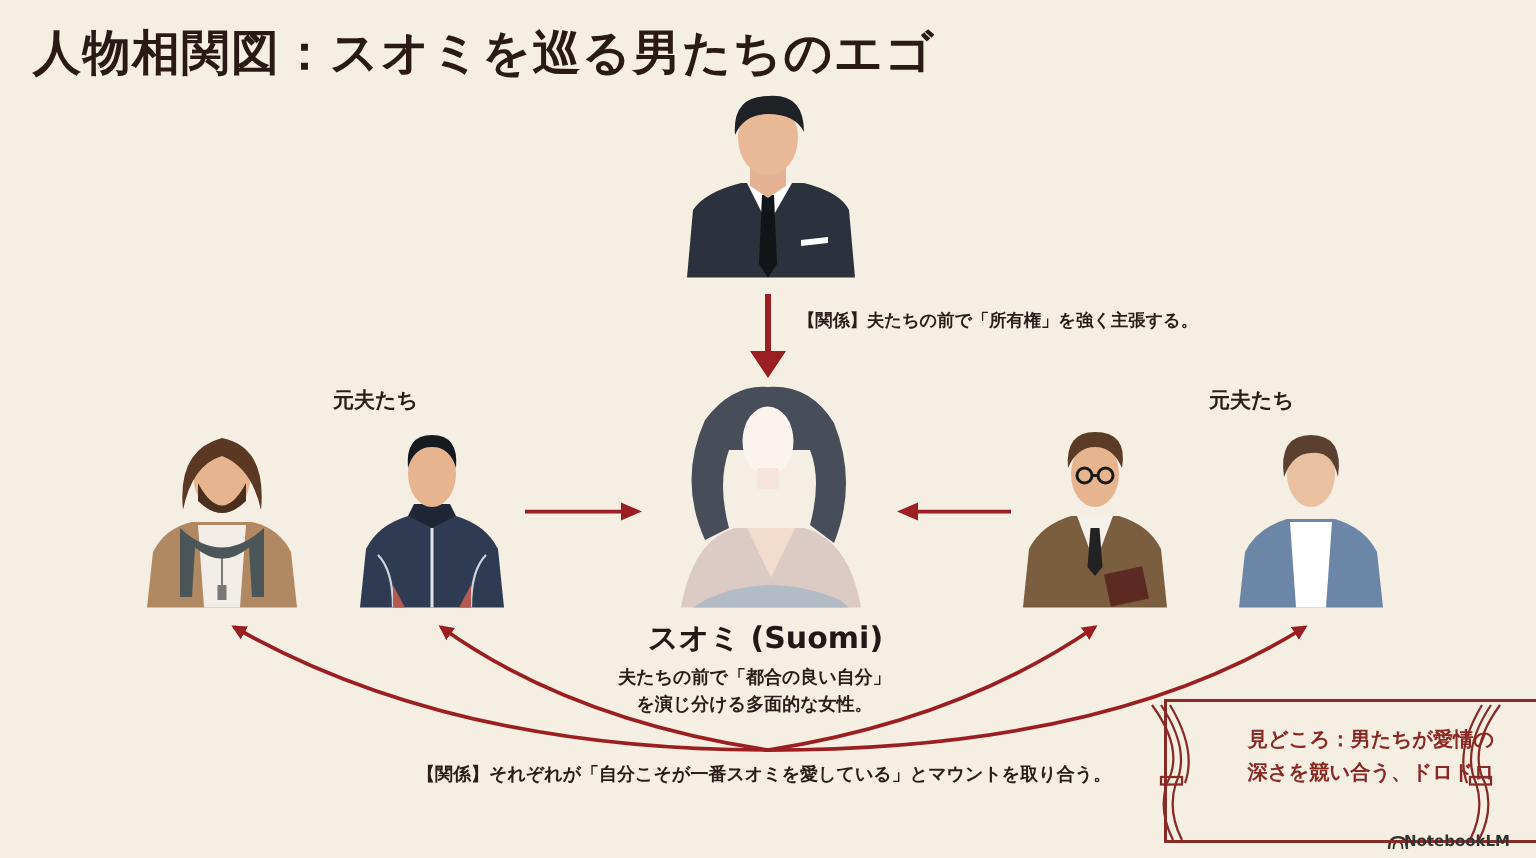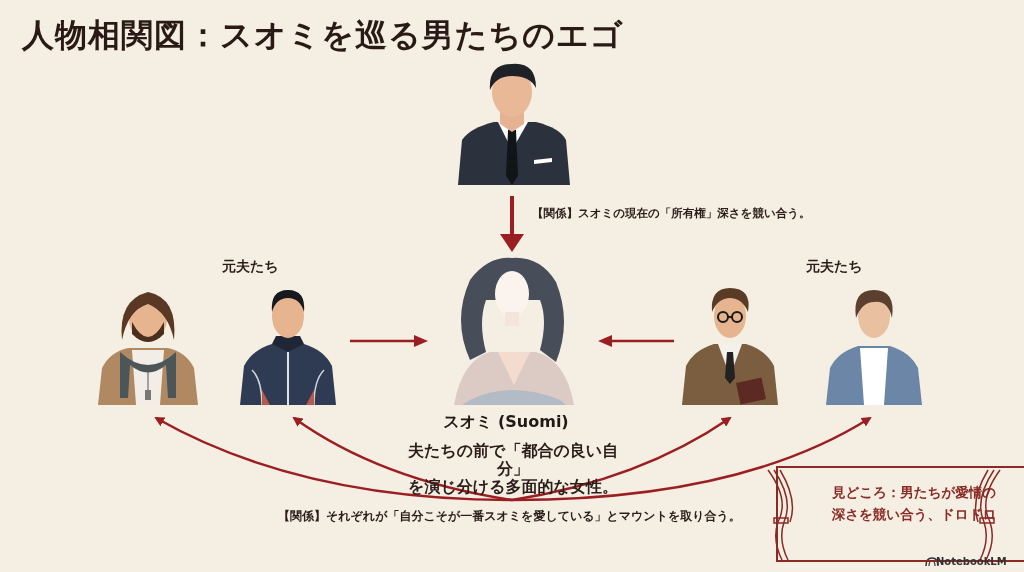--- a/index.html
+++ b/index.html
@@ -17,26 +17,26 @@
     letter-spacing: 1px;
   }
   .abs { position: absolute; }
   .group-label {
     font-size: 14px; font-weight: bold; color: #2b1d1a; margin-left: 36px;
   }
   .rel-top {
     left: 532px; top: 206px; font-size: 11.5px; font-weight: bold; color: #2b1d1a;
   }
   .suomi-name {
-    left: 413px; top: 412px; width: 186px; text-align: center;
-    font-size: 16px; font-weight: bold; color: #231815;
+    left: 432px; top: 412px; width: 186px; text-align: left;
+    font-size: 20px; font-weight: bold; color: #231815;
   }
   .suomi-desc {
-    left: 400px; top: 442px; width: 226px; text-align: center;
-    font-size: 16px; font-weight: bold; line-height: 18px; color: #2b1d1a;
+    left: 390px; top: 442px; width: 226px; text-align: center;
+    font-size: 12px; font-weight: bold; line-height: 18px; color: #2b1d1a;
   }
   .rel-bottom {
     left: 278px; top: 508px; font-size: 12px; font-weight: bold; color: #2b1d1a;
   }
   .highlight-box {
     left: 776px; top: 466px; width: 276px; height: 96px;
     border: 2px solid #8a2a26;
     font-family: Liberation Serif, serif;
   }
   .highlight-text {
@@ -150,21 +150,21 @@
   </g>
 
   <g>
     <path d="M926,566 Q926,558 932,558 Q938,558 938,566" fill="none" stroke="#333" stroke-width="1.5"></path>
     <path d="M929,566 Q929,561 932,561 Q935,561 935,566" fill="none" stroke="#333" stroke-width="1.2"></path>
   </g>
 </svg>
 
 <div class="title">人物相関図：スオミを巡る男たちのエゴ</div>
 
-<div class="abs rel-top">【関係】スオミの現在の「所有権」深さを競い合う。</div>
+<div class="abs rel-top">【関係】夫たちの前で「所有権」を強く主張する。</div>
 
 <div class="abs group-label" style="left:186px; top:258px;">元夫たち</div>
 <div class="abs group-label" style="left:770px; top:258px;">元夫たち</div>
 
 <div class="abs suomi-name">スオミ (Suomi)</div>
 <div class="abs suomi-desc">
   <div>夫たちの前で「都合の良い自分」</div>
   <div>を演じ分ける多面的な女性。</div>
 </div>
 

